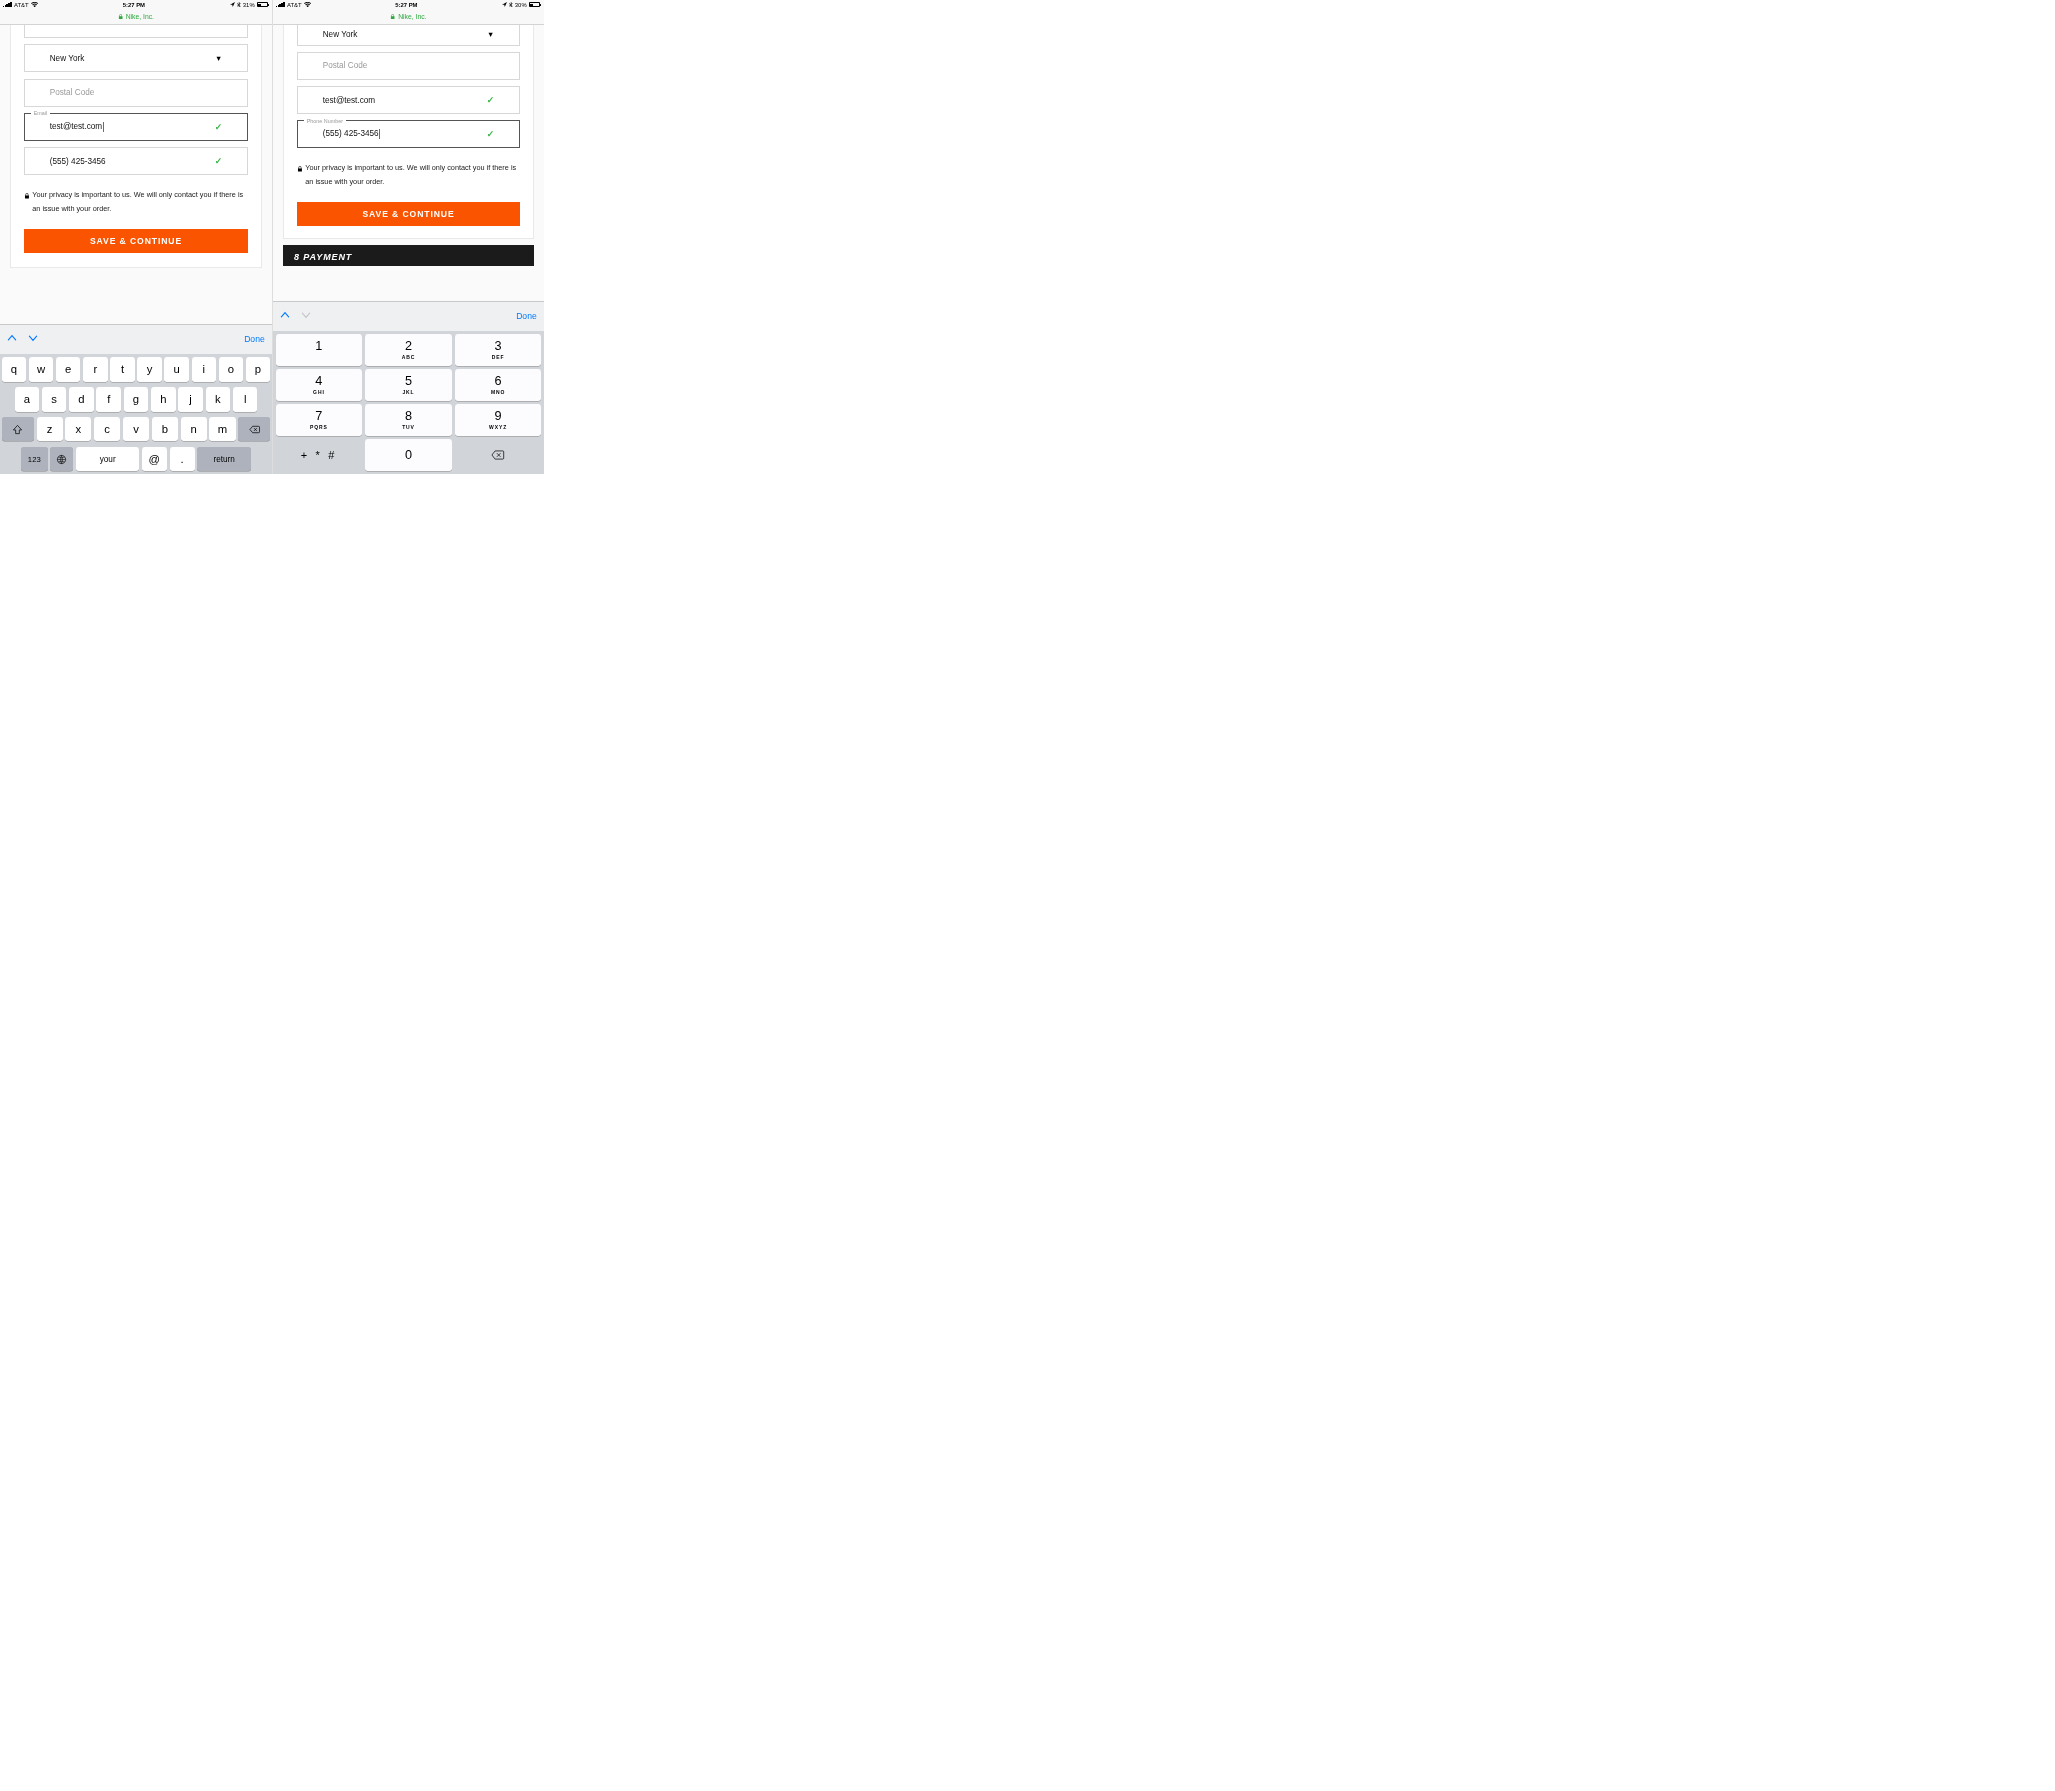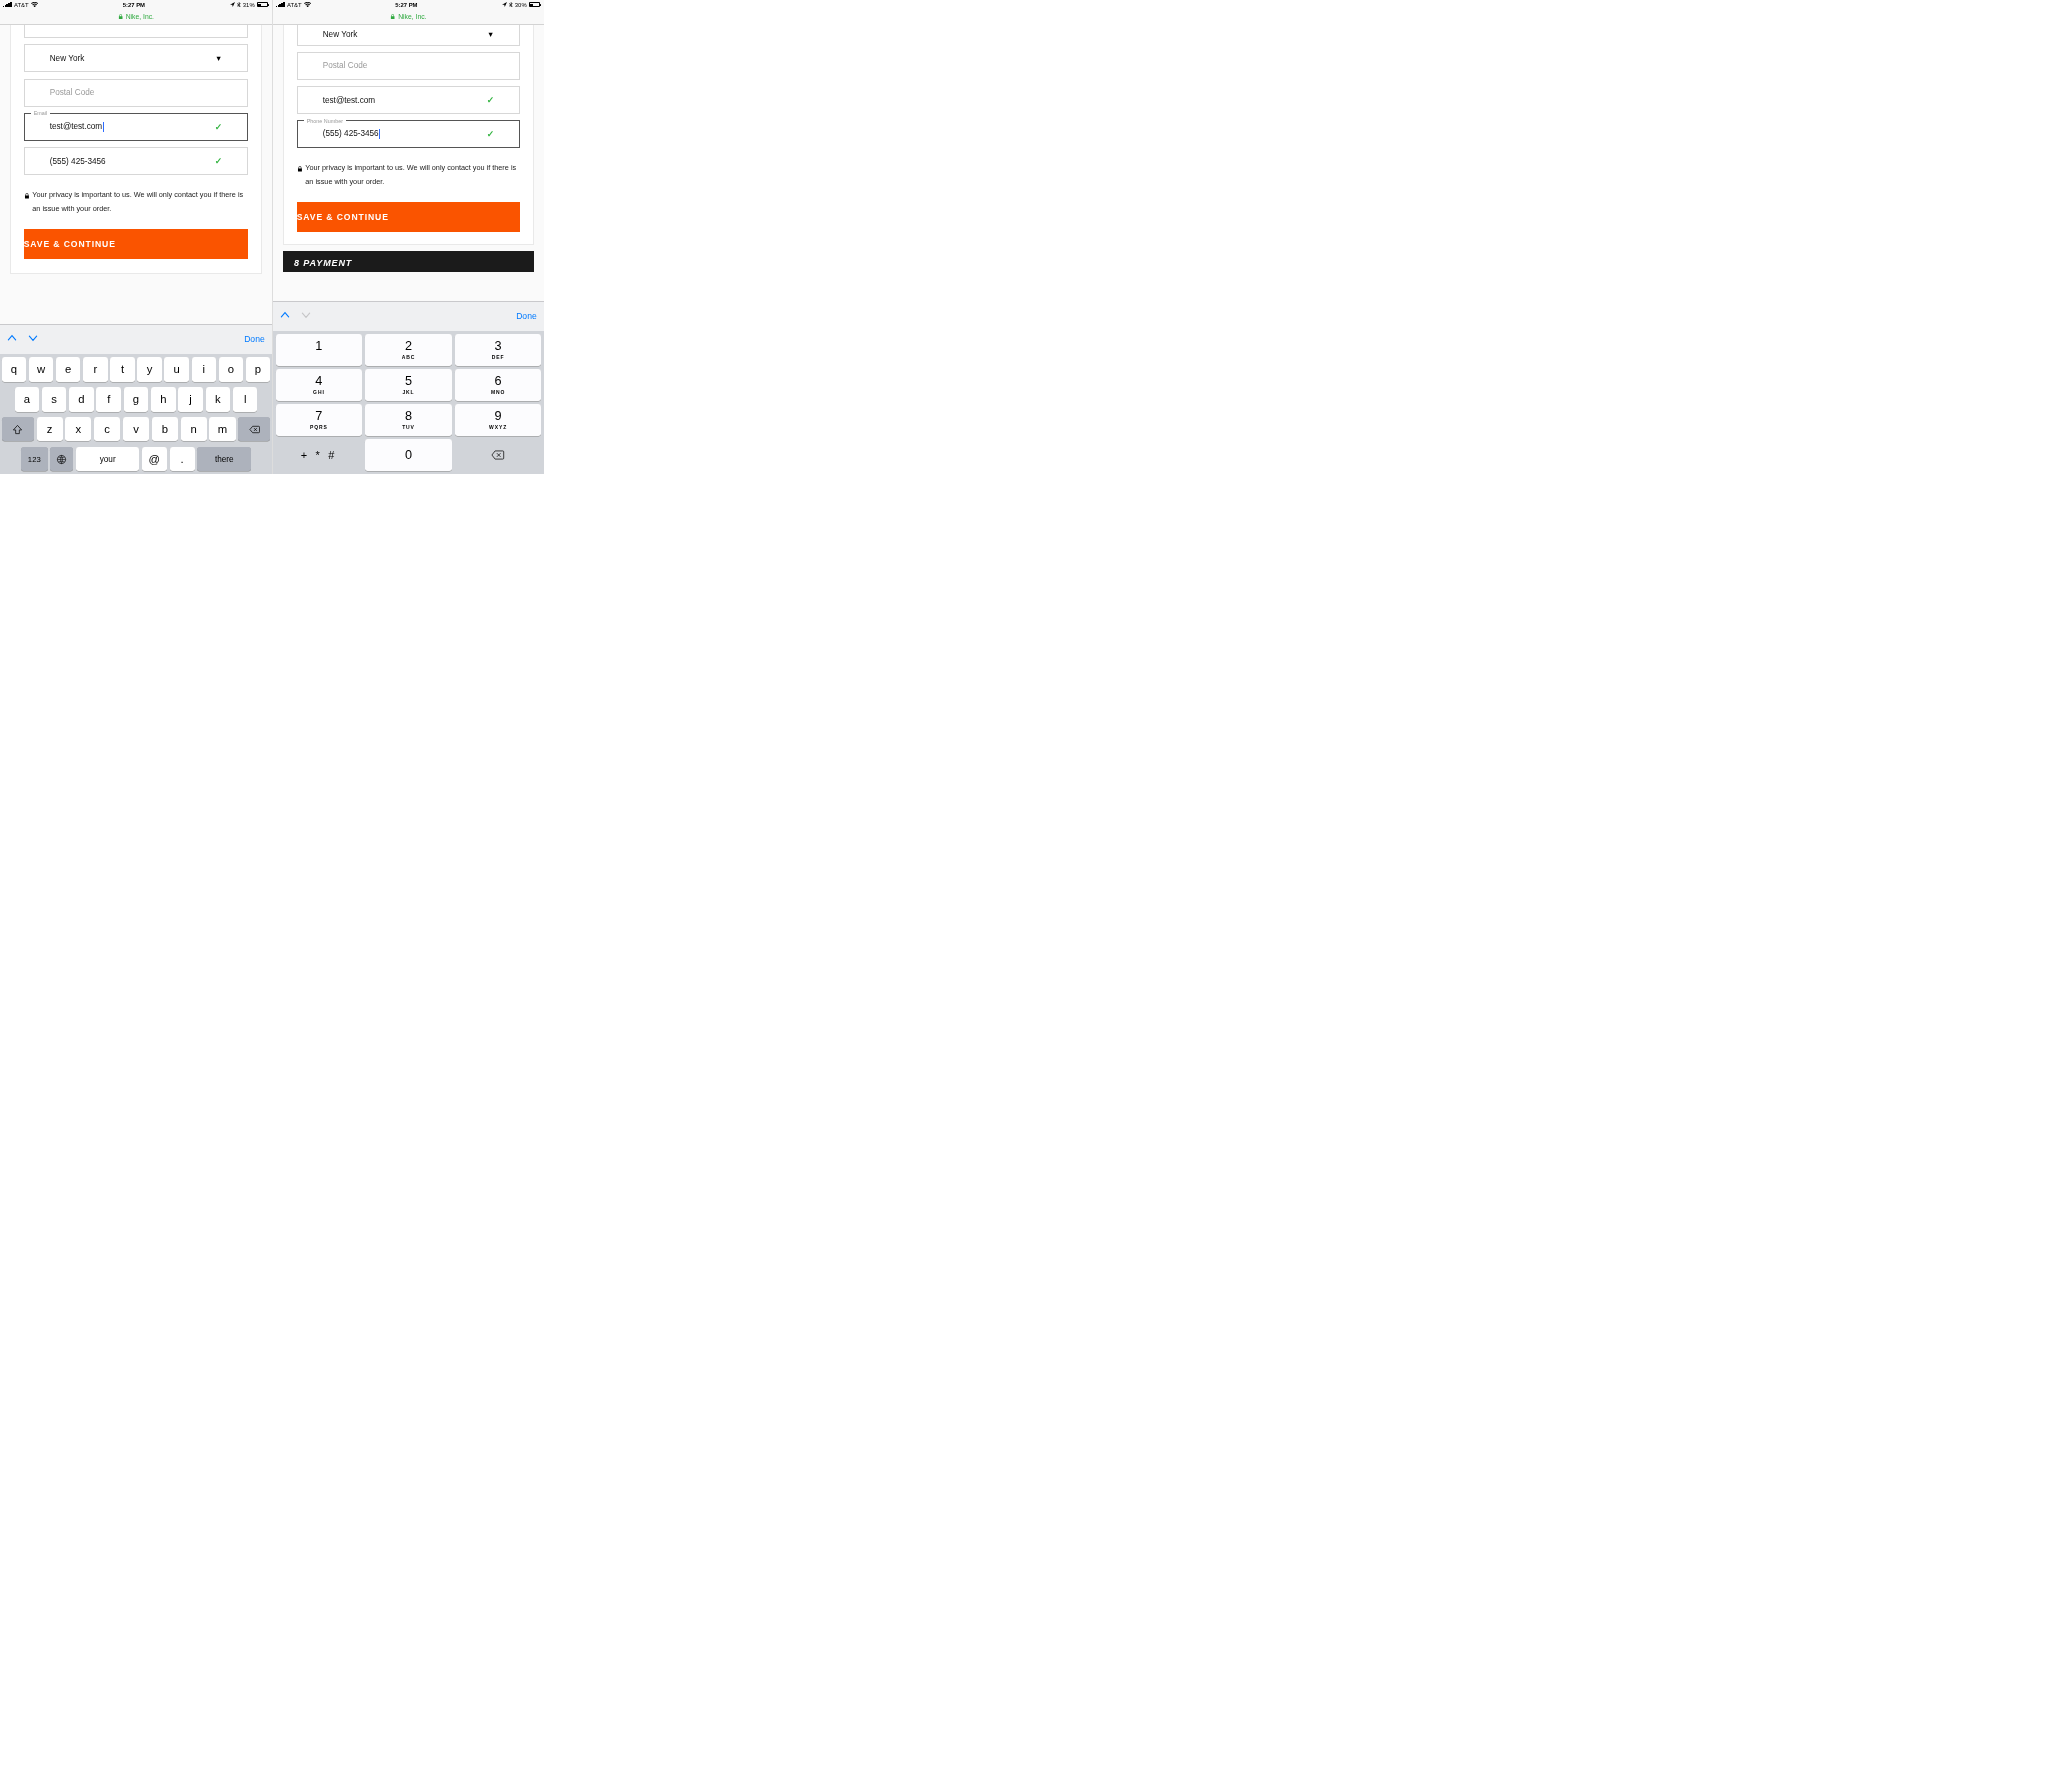--- a/index.html
+++ b/index.html
@@ -115,23 +115,24 @@
     color: #222;
     display: flex;
     gap: 2.7px;
   }
   .privacy .lock-mini { flex-shrink:0; margin-top:2.3px; }
 
   .save-btn {
     margin-top: 13.6px;
     background: #fa5400;
     color: #fff;
-    height: 30px;
+    height: 24px;
     display: flex;
     align-items: center;
+    justify-content: center;
     font-size: 8.6px;
     font-weight: 700;
     letter-spacing: 0.9px;
     font-family: "Arial Black", Arial, sans-serif;
   }
 
   .payment-bar {
     background: #1b1b1b;
     color: #fff;
     margin: 6.3px 10px 0 10px;
@@ -367,21 +368,21 @@
       <div class="key gray fn k123">123</div>
       <div class="key gray kglobe">
         <svg width="11" height="11" viewBox="0 0 24 24">
             <circle cx="12" cy="12" r="9" fill="none" stroke="#000" stroke-width="1.4"></circle>
             <path d="M3 12 H21 M12 3 Q17 12 12 21 Q7 12 12 3 M5 6.5 Q12 10 19 6.5 M5 17.5 Q12 14 19 17.5" fill="none" stroke="#000" stroke-width="1.2"></path>
           </svg>
       </div>
       <div class="key kspace">your</div>
       <div class="key kat">@</div>
       <div class="key kdot">.</div>
-      <div class="key gray kreturn">there</div>
+      <div class="key gray kreturn">return</div>
     </div>
   </div>
 </div>
 
 <div class="phone">
 
   <div class="status-bar">
     <div class="status-left">
       <div class="signal-bars">
           <span></span>

